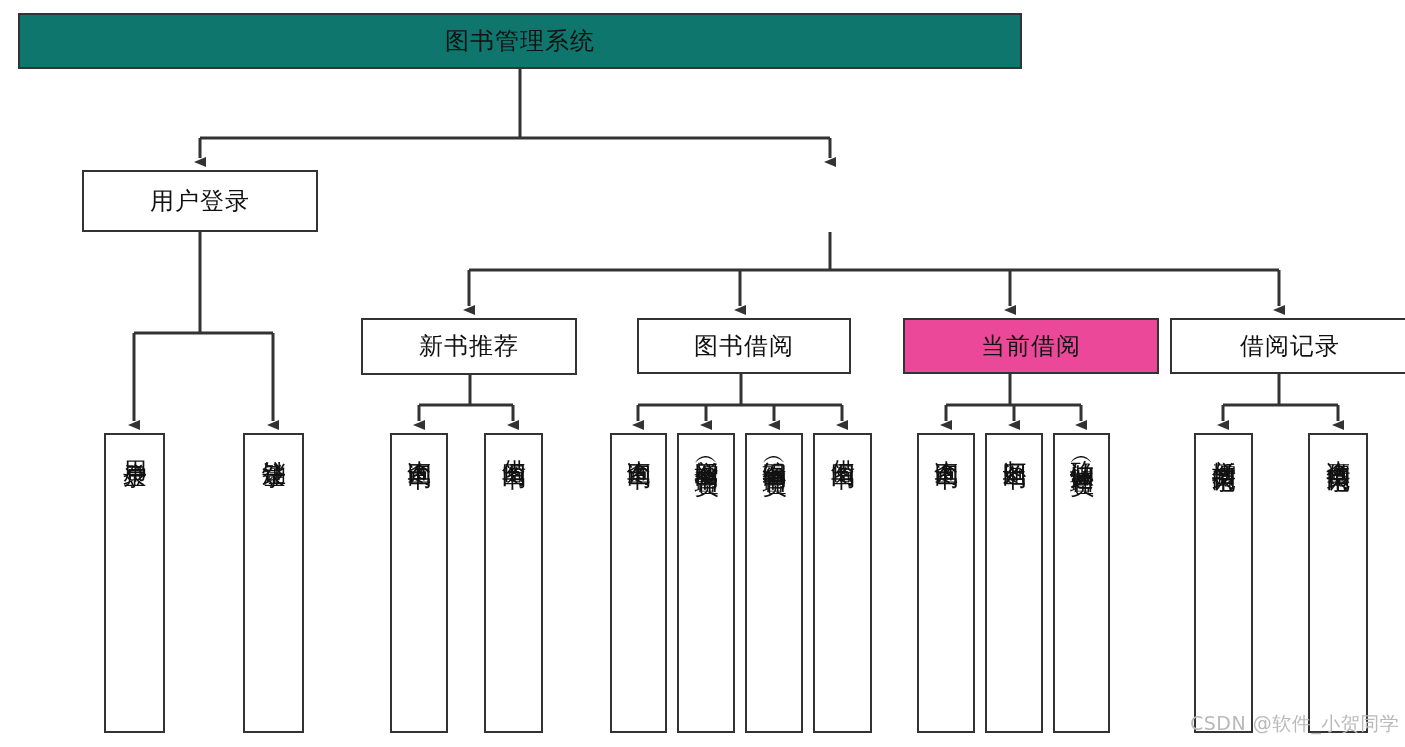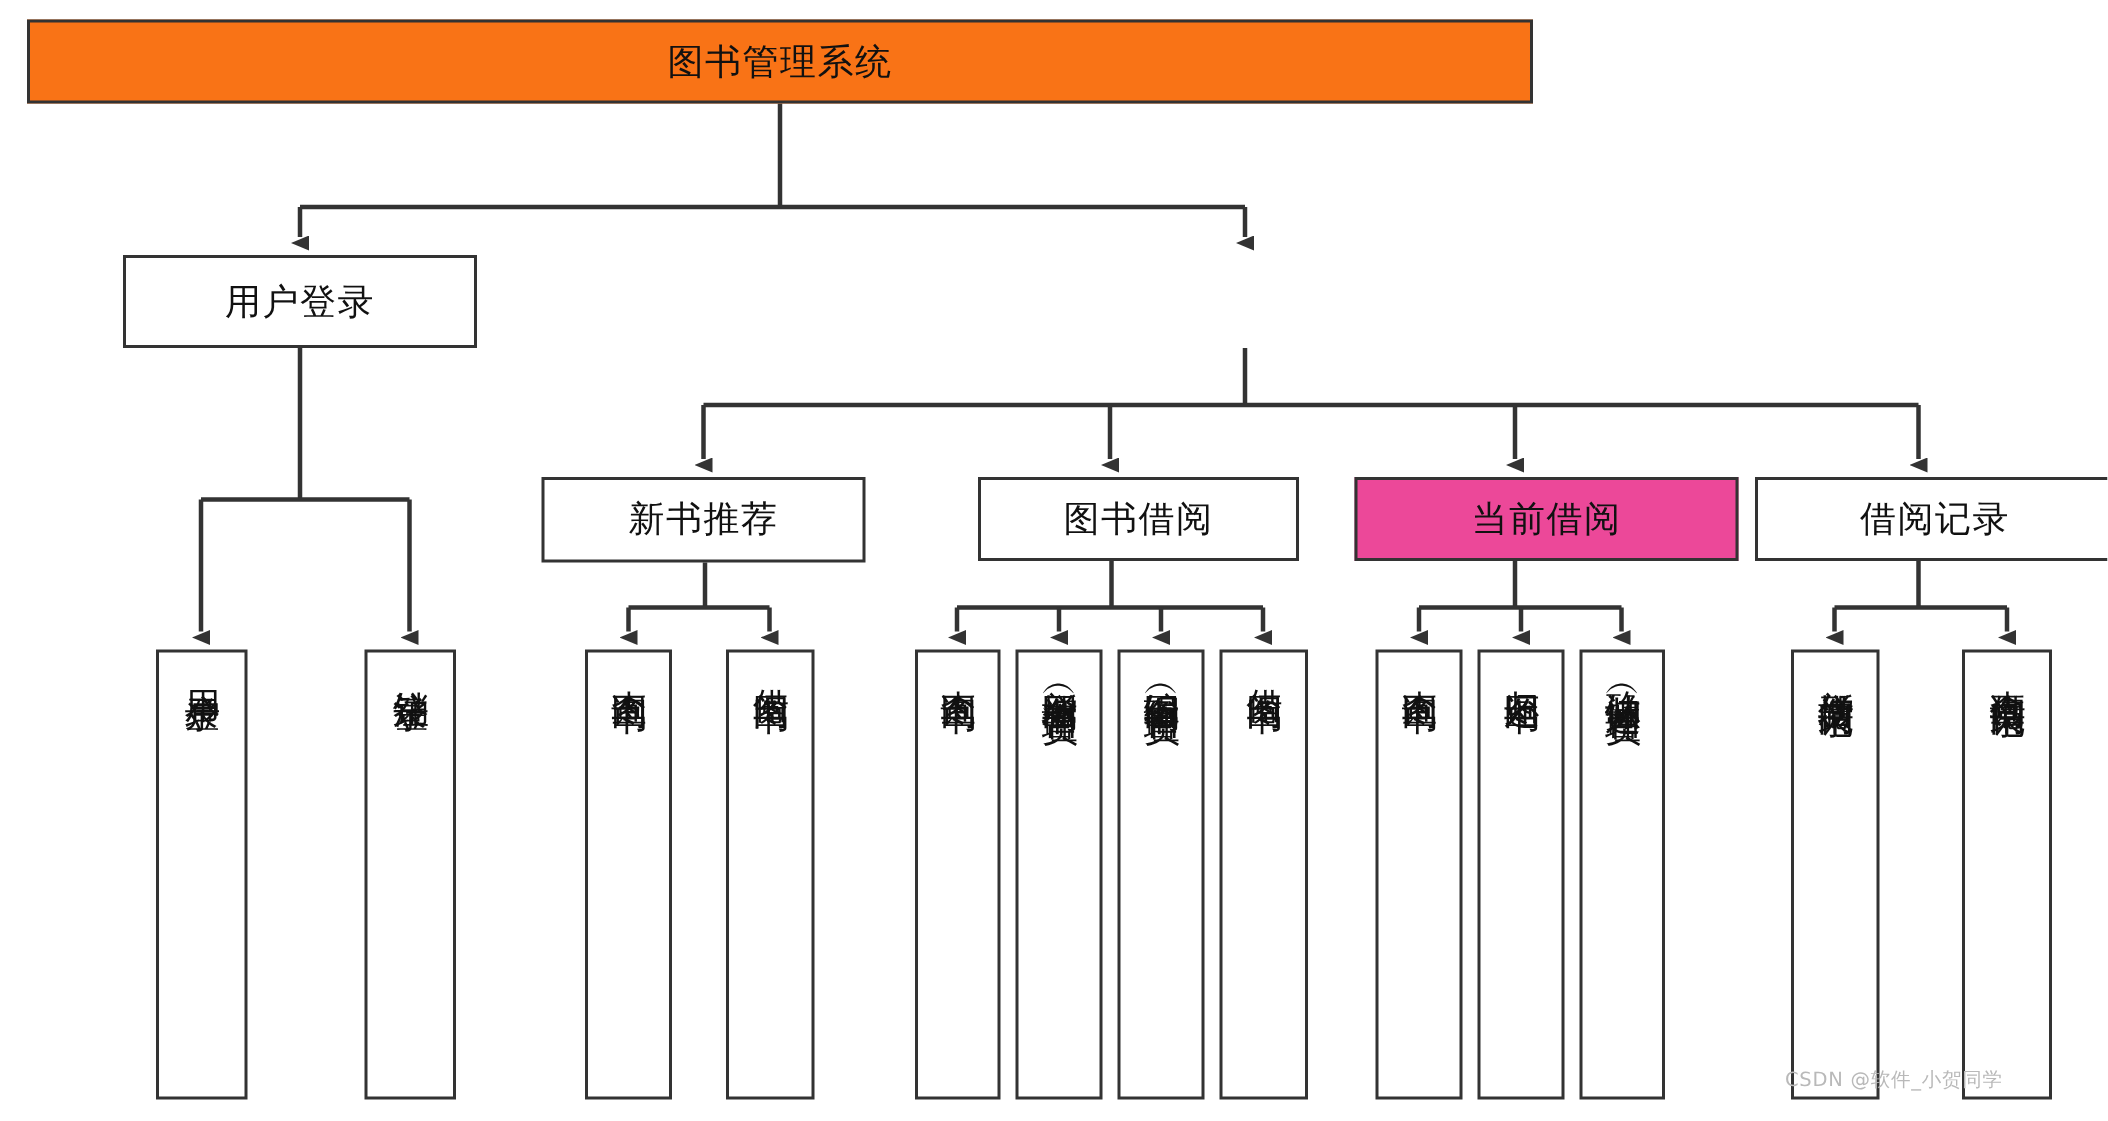--- a/index.html
+++ b/index.html
@@ -49,21 +49,21 @@
   .node-v .node-label {
     writing-mode: vertical-rl;
     text-orientation: upright;
     font-size: 24px;
     line-height: 1.12;
     letter-spacing: 2px;
     white-space: nowrap;
   }
   .watermark {
     position: absolute;
-    font-size: 13px;
+    font-size: 19px;
     color: #b9b9b9;
     white-space: nowrap;
     letter-spacing: 0.5px;
     pointer-events: none;
   }
 </style>
 </head>
 <body>
 
 <div id="diagram-root" style="background: rgb(255, 255, 255);">
@@ -111,32 +111,32 @@
       <path d="M1014,405 L1014,421" marker-end="url(#arrow)"></path>
       <path d="M1081,405 L1081,421" marker-end="url(#arrow)"></path>
 
       <path d="M1279,374 L1279,405"></path>
       <path d="M1223,405 L1338,405"></path>
       <path d="M1223,405 L1223,421" marker-end="url(#arrow)"></path>
       <path d="M1338,405 L1338,421" marker-end="url(#arrow)"></path>
     </g>
   </svg>
 
-  <div class="node node-h" style="left: 18px; top: 13px; width: 1004px; height: 56px; border-color: rgb(51, 51, 51); background: #f97316; color: rgb(17, 17, 17);">
+  <div class="node node-h" style="left: 18px; top: 13px; width: 1004px; height: 56px; border-color: rgb(51, 51, 51); background: #0f766e; color: rgb(17, 17, 17);">
     <span class="node-label">图书管理系统</span>
   </div>
 
   <div class="node node-h" style="left: 82px; top: 170px; width: 236px; height: 62px; border-color: rgb(51, 51, 51); background: rgb(255, 255, 255); color: rgb(17, 17, 17);">
     <span class="node-label">用户登录</span>
   </div>
 
   <div class="node node-h" style="left: 361px; top: 318px; width: 216px; height: 57px; border-color: rgb(51, 51, 51); background: rgb(255, 255, 255); color: rgb(17, 17, 17);">
     <span class="node-label">新书推荐</span>
   </div>
-  <div class="node node-h" style="left: 652px; top: 318px; width: 214px; height: 56px; border-color: rgb(51, 51, 51); background: rgb(255, 255, 255); color: rgb(17, 17, 17);">
+  <div class="node node-h" style="left: 637px; top: 318px; width: 214px; height: 56px; border-color: rgb(51, 51, 51); background: rgb(255, 255, 255); color: rgb(17, 17, 17);">
     <span class="node-label">图书借阅</span>
   </div>
   <div class="node node-h" style="left: 903px; top: 318px; width: 256px; height: 56px; border-color: rgb(51, 51, 51); background: #ec4899; color: rgb(17, 17, 17);">
     <span class="node-label">当前借阅</span>
   </div>
   <div class="node node-h" style="left: 1170px; top: 318px; width: 240px; height: 56px; border-color: rgb(51, 51, 51); background: rgb(255, 255, 255); color: rgb(17, 17, 17);">
     <span class="node-label">借阅记录</span>
   </div>
 
   <div class="node node-v" style="left: 104px; top: 433px; width: 61px; height: 300px; border-color: rgb(51, 51, 51); background: rgb(255, 255, 255); color: rgb(17, 17, 17);">

